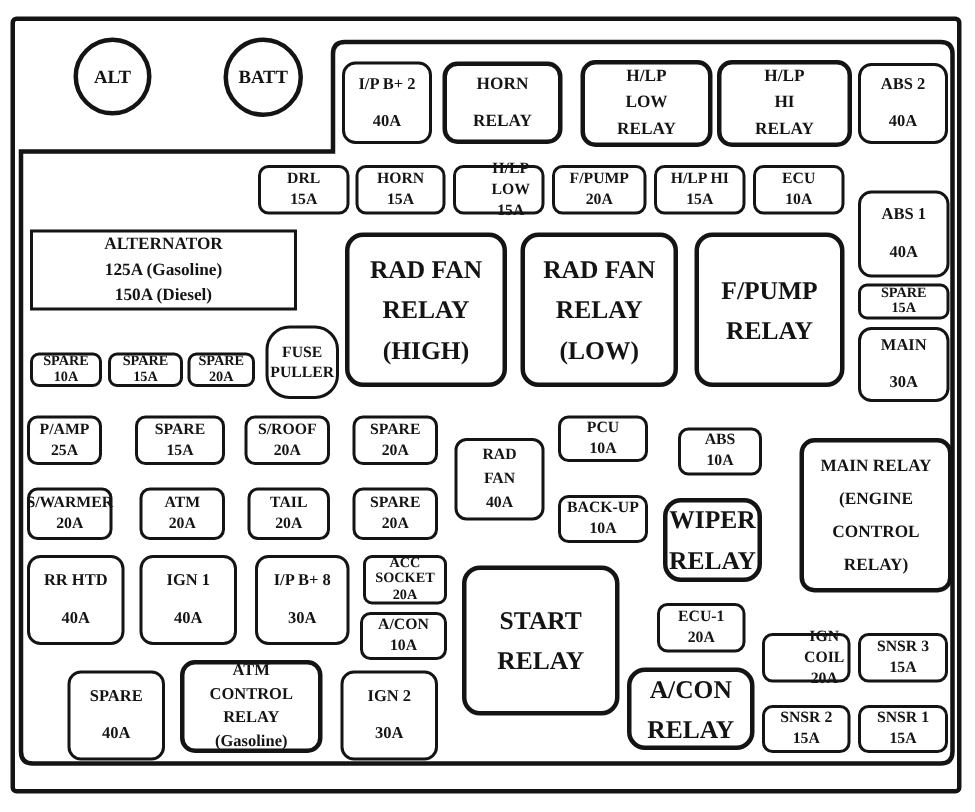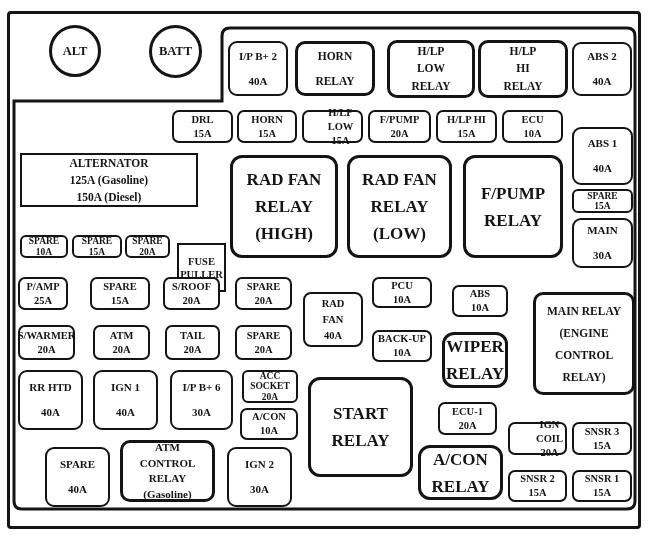--- a/index.html
+++ b/index.html
@@ -22,21 +22,21 @@
   .fuse{border-radius:7px;font-size:10.5px;line-height:14px;}
   .fuse-3{border-radius:8px;font-size:10.5px;line-height:16px;}
   .fuse-lg{border-radius:9px;font-size:11px;line-height:25px;}
   .fuse-sm{border-radius:6px;border-width:2px;font-size:9.5px;line-height:10.5px;}
   .relay-big{border-radius:12px;border-width:3px;font-size:17px;line-height:27px;text-align:center;}
   .relay-2a{border-radius:10px;border-width:3px;font-size:11.5px;line-height:25px;}
   .relay-3a{border-radius:10px;border-width:3px;font-size:11.5px;line-height:17.5px;}
   .relay-main{border-radius:10px;border-width:3px;font-size:11.5px;line-height:22px;}
   .relay-atm{border-radius:10px;border-width:3px;font-size:11px;line-height:15.5px;}
   .alt-box{border-radius:0;border-width:2.5px;font-size:11.5px;line-height:17px;}
-  .puller{border-radius:0;font-size:10.5px;line-height:13px;margin-top:26px;}
+  .puller{border-radius:16px;font-size:10.5px;line-height:13px;}
 </style>
 </head>
 <body>
 
 <div class="stage">
 
   <div class="frame-outer"></div>
 
   <svg class="frame-inner" width="650" height="541" viewBox="0 0 650 541">
     <path d="M 14 101 L 222 101 L 222 36 Q 222 28 230 28 L 627 28 Q 635 28 635 36 L 635 501 Q 635 509 627 509 L 22 509 Q 14 509 14 501 Z" fill="#ffffff" stroke="#141414" stroke-width="3"></path>
@@ -131,21 +131,21 @@
 RELAY</div>
   <div class="box relay-main" style="left:533px;top:292px;width:102px;height:103px;">MAIN RELAY
 (ENGINE
 CONTROL
 RELAY)</div>
 
   <div class="box fuse-lg" style="left:18px;top:370px;width:65px;height:60px;">RR HTD
 40A</div>
   <div class="box fuse-lg" style="left:93px;top:370px;width:65px;height:60px;">IGN 1
 40A</div>
-  <div class="box fuse-lg" style="left:170px;top:370px;width:63px;height:60px;">I/P B+ 6
+  <div class="box fuse-lg" style="left:170px;top:370px;width:63px;height:60px;">I/P B+ 8
 30A</div>
   <div class="box fuse-sm" style="left:242px;top:370px;width:56px;height:33px;">ACC
 SOCKET
 20A</div>
   <div class="box fuse" style="left:240px;top:408px;width:58px;height:32px;">A/CON
 10A</div>
   <div class="box fuse-lg" style="left:45px;top:447px;width:65px;height:60px;">SPARE
 40A</div>
   <div class="box relay-atm" style="left:120px;top:440px;width:95px;height:62px;">ATM
 CONTROL

